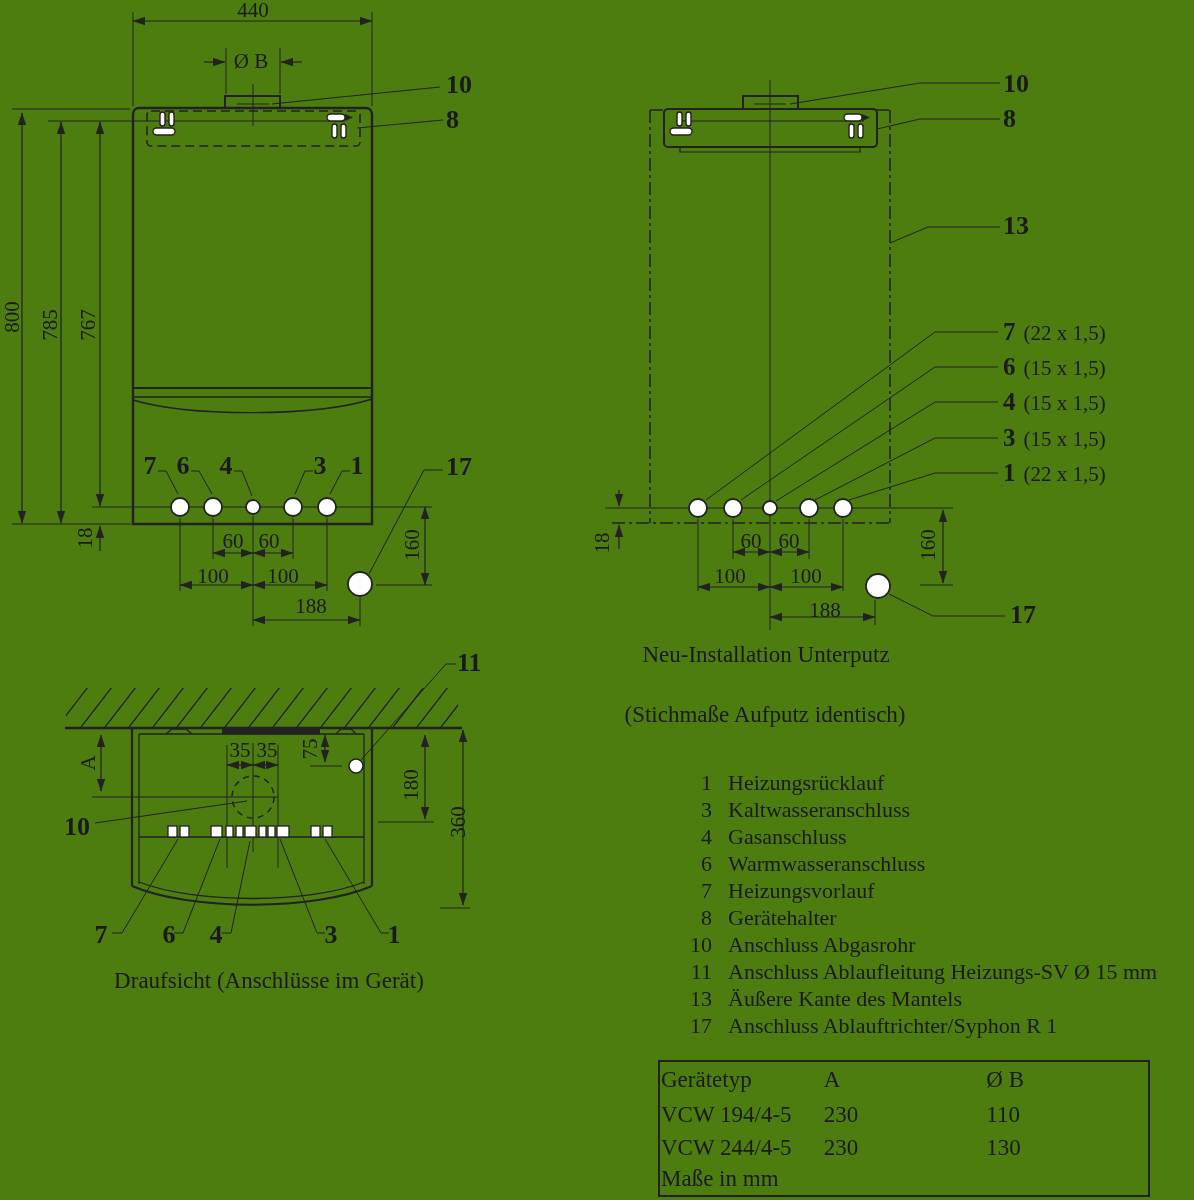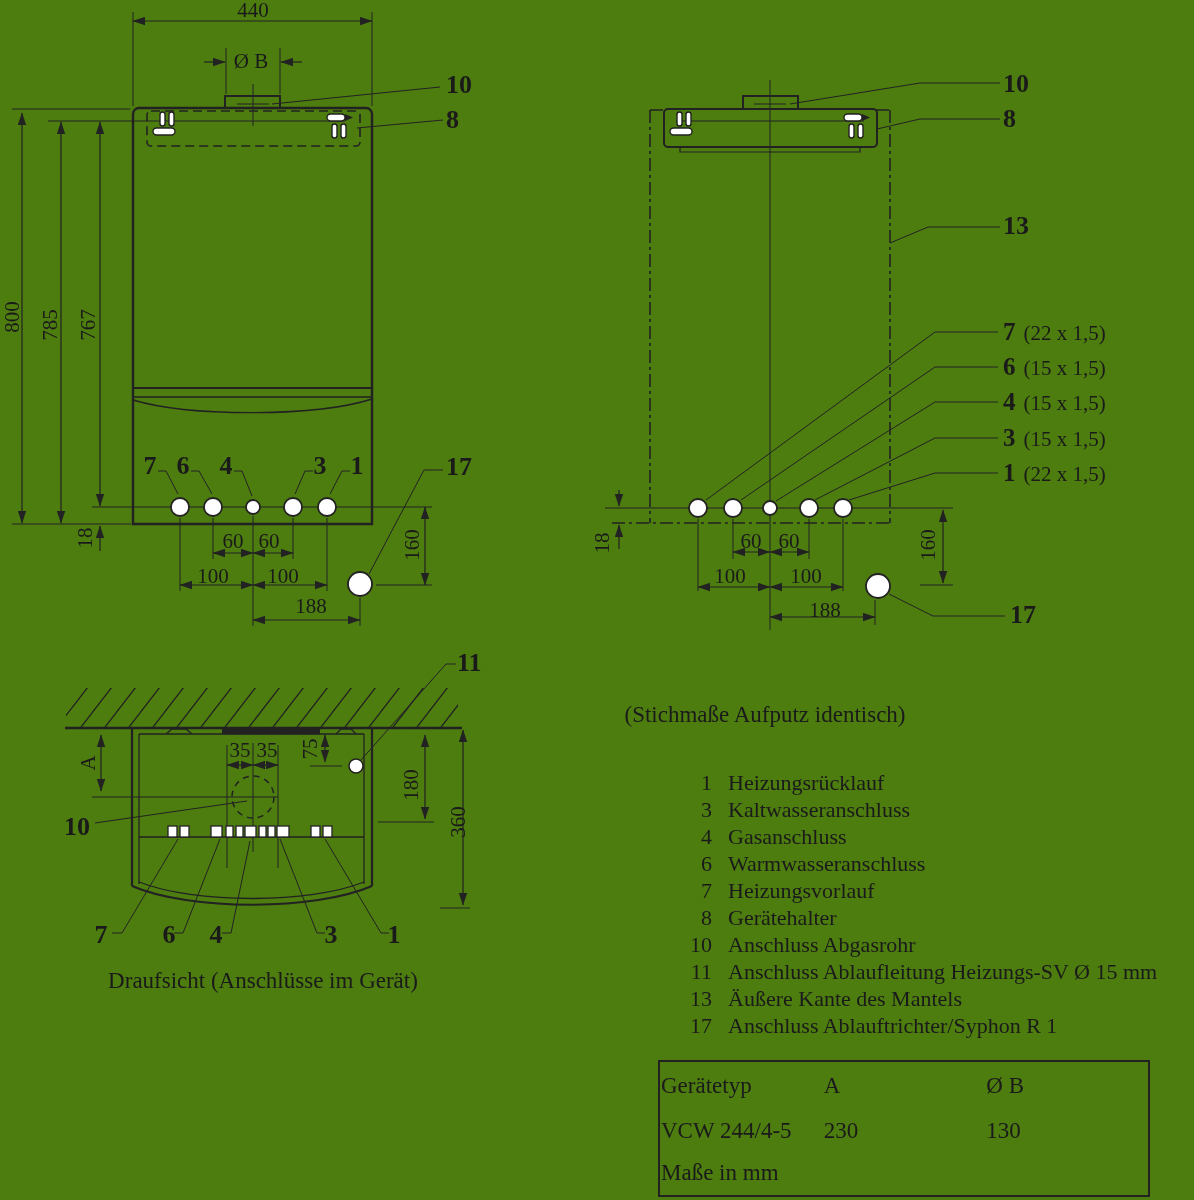--- a/index.html
+++ b/index.html
@@ -255,36 +255,37 @@
   <span class="s">(22 x 1,5)</span>
 </div>
 <span class="tx dim rot" style="left:602px;top:543px">18</span>
 <span class="tx dim cx" style="left:751px;top:531px">60</span>
 <span class="tx dim cx" style="left:789px;top:531px">60</span>
 <span class="tx dim cx" style="left:730px;top:566px">100</span>
 <span class="tx dim cx" style="left:806px;top:566px">100</span>
 <span class="tx dim cx" style="left:825px;top:600px">188</span>
 <span class="tx dim rot" style="left:928px;top:545px">160</span>
 <span class="tx lbl" style="left:1010px;top:602px">17</span>
+<span class="tx cap cx" style="left:766px;top:643px">Neu-Installation Unterputz</span>
 <span class="tx cap cx" style="left:765px;top:703px">(Stichmaße Aufputz identisch)</span>
 
 <span class="tx lbl" style="left:457px;top:650px">11</span>
 <span class="tx dim rot" style="left:88px;top:763px">A</span>
 <span class="tx dim cx" style="left:240px;top:740px">35</span>
 <span class="tx dim cx" style="left:267px;top:740px">35</span>
 <span class="tx dim rot" style="left:310px;top:749px">75</span>
 <span class="tx dim rot" style="left:411px;top:785px">180</span>
 <span class="tx dim rot" style="left:458px;top:822px">360</span>
 <span class="tx lbl" style="left:64px;top:814px">10</span>
 <span class="tx lbl cx" style="left:101px;top:922px">7</span>
 <span class="tx lbl cx" style="left:169px;top:922px">6</span>
 <span class="tx lbl cx" style="left:216px;top:922px">4</span>
 <span class="tx lbl cx" style="left:331px;top:922px">3</span>
 <span class="tx lbl cx" style="left:394px;top:922px">1</span>
-<span class="tx cap cx" style="left:263px;top:969px">Draufsicht (Anschlüsse im Gerät)</span>
+<span class="tx cap cx" style="left:269px;top:969px">Draufsicht (Anschlüsse im Gerät)</span>
 
 <div>
   <div class="legend-row" style="top:770px"><span class="num">1</span><span>Heizungsrücklauf</span></div>
   <div class="legend-row" style="top:797px"><span class="num">3</span><span>Kaltwasseranschluss</span></div>
   <div class="legend-row" style="top:824px"><span class="num">4</span><span>Gasanschluss</span></div>
   <div class="legend-row" style="top:851px"><span class="num">6</span><span>Warmwasseranschluss</span></div>
   <div class="legend-row" style="top:878px"><span class="num">7</span><span>Heizungsvorlauf</span></div>
   <div class="legend-row" style="top:905px"><span class="num">8</span><span>Gerätehalter</span></div>
   <div class="legend-row" style="top:932px"><span class="num">10</span><span>Anschluss Abgasrohr</span></div>
   <div class="legend-row" style="top:959px"><span class="num">11</span><span>Anschluss Ablaufleitung Heizungs-SV Ø 15 mm</span></div>
@@ -293,20 +294,25 @@
 </div>
 
 <div id="tablewrap">
   <table>
     <tbody>
           <tr style="height:35px">
       <td class="c1 hd vb">Gerätetyp</td>
       <td class="c2 hd vb">A</td>
       <td class="c3 hd">Ø B</td>
     </tr>
+    <tr style="height:35px">
+      <td class="c1 vb">VCW 194/4-5</td>
+      <td class="c2 vb">230</td>
+      <td class="c3">110</td>
+    </tr>
     <tr style="height:31px">
       <td class="c1 vb">VCW 244/4-5</td>
       <td class="c2 vb">230</td>
       <td class="c3">130</td>
     </tr>
     <tr style="height:32px">
       <td class="ft" colspan="3">Maße in mm</td>
     </tr>
   </tbody>
       </table>

